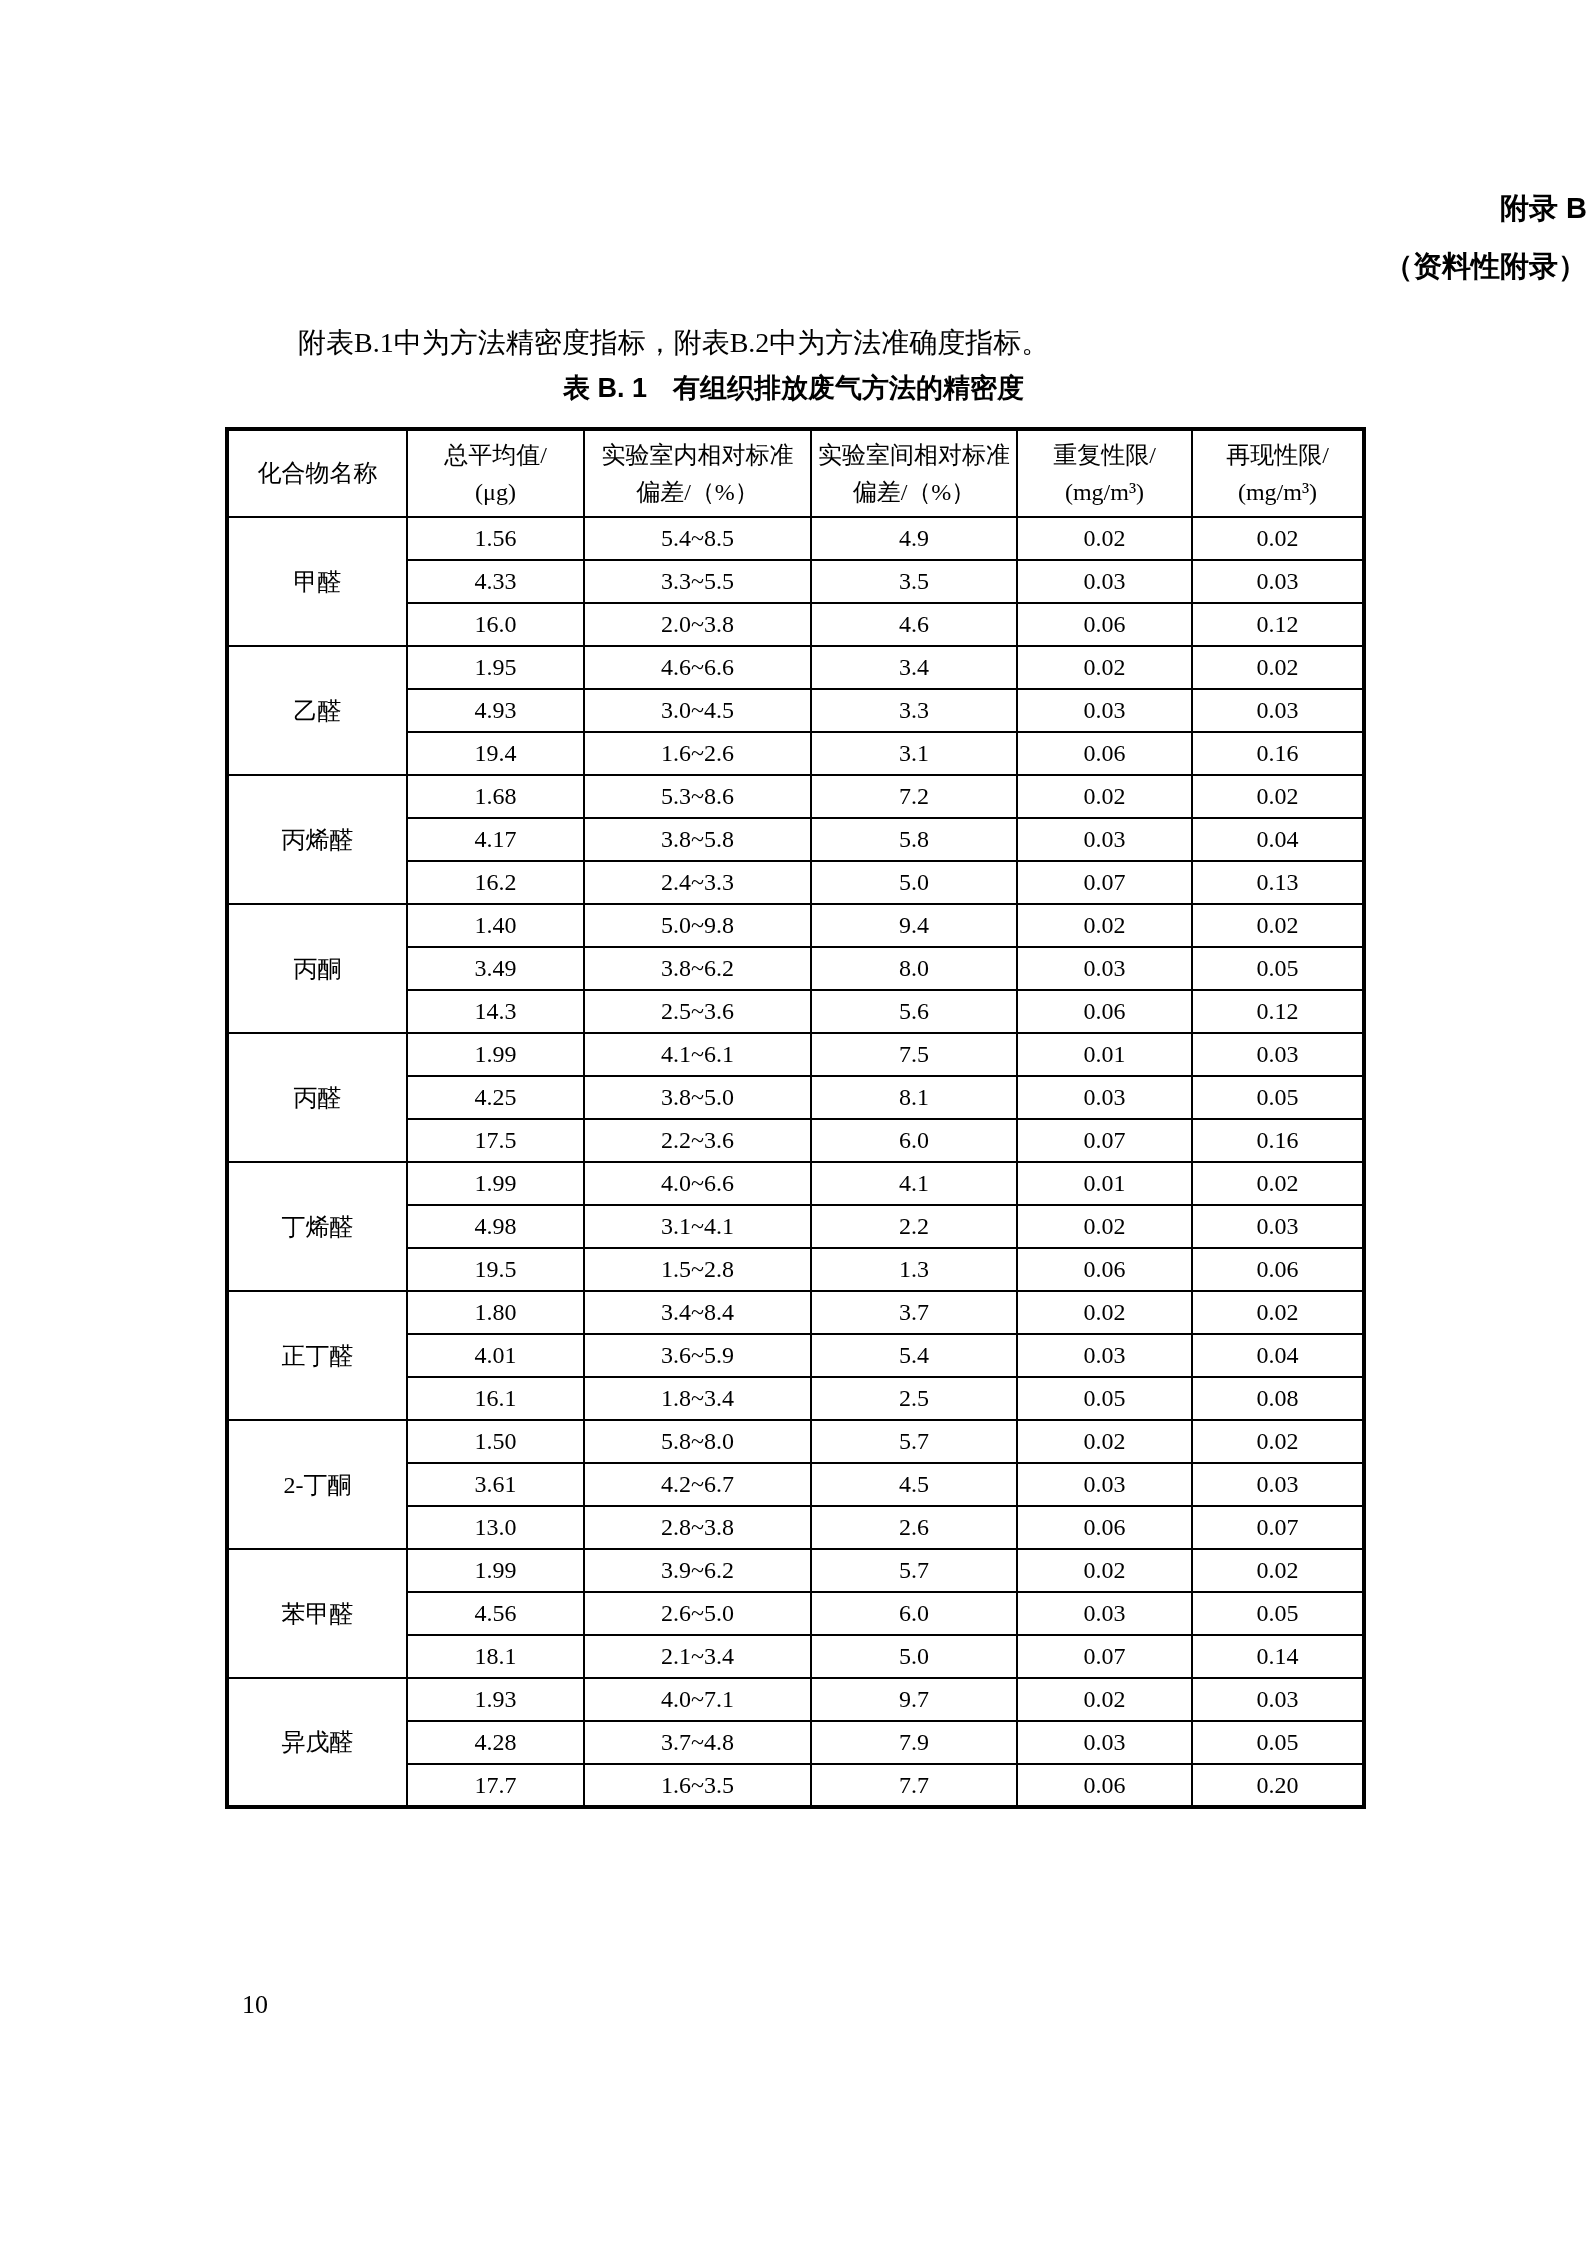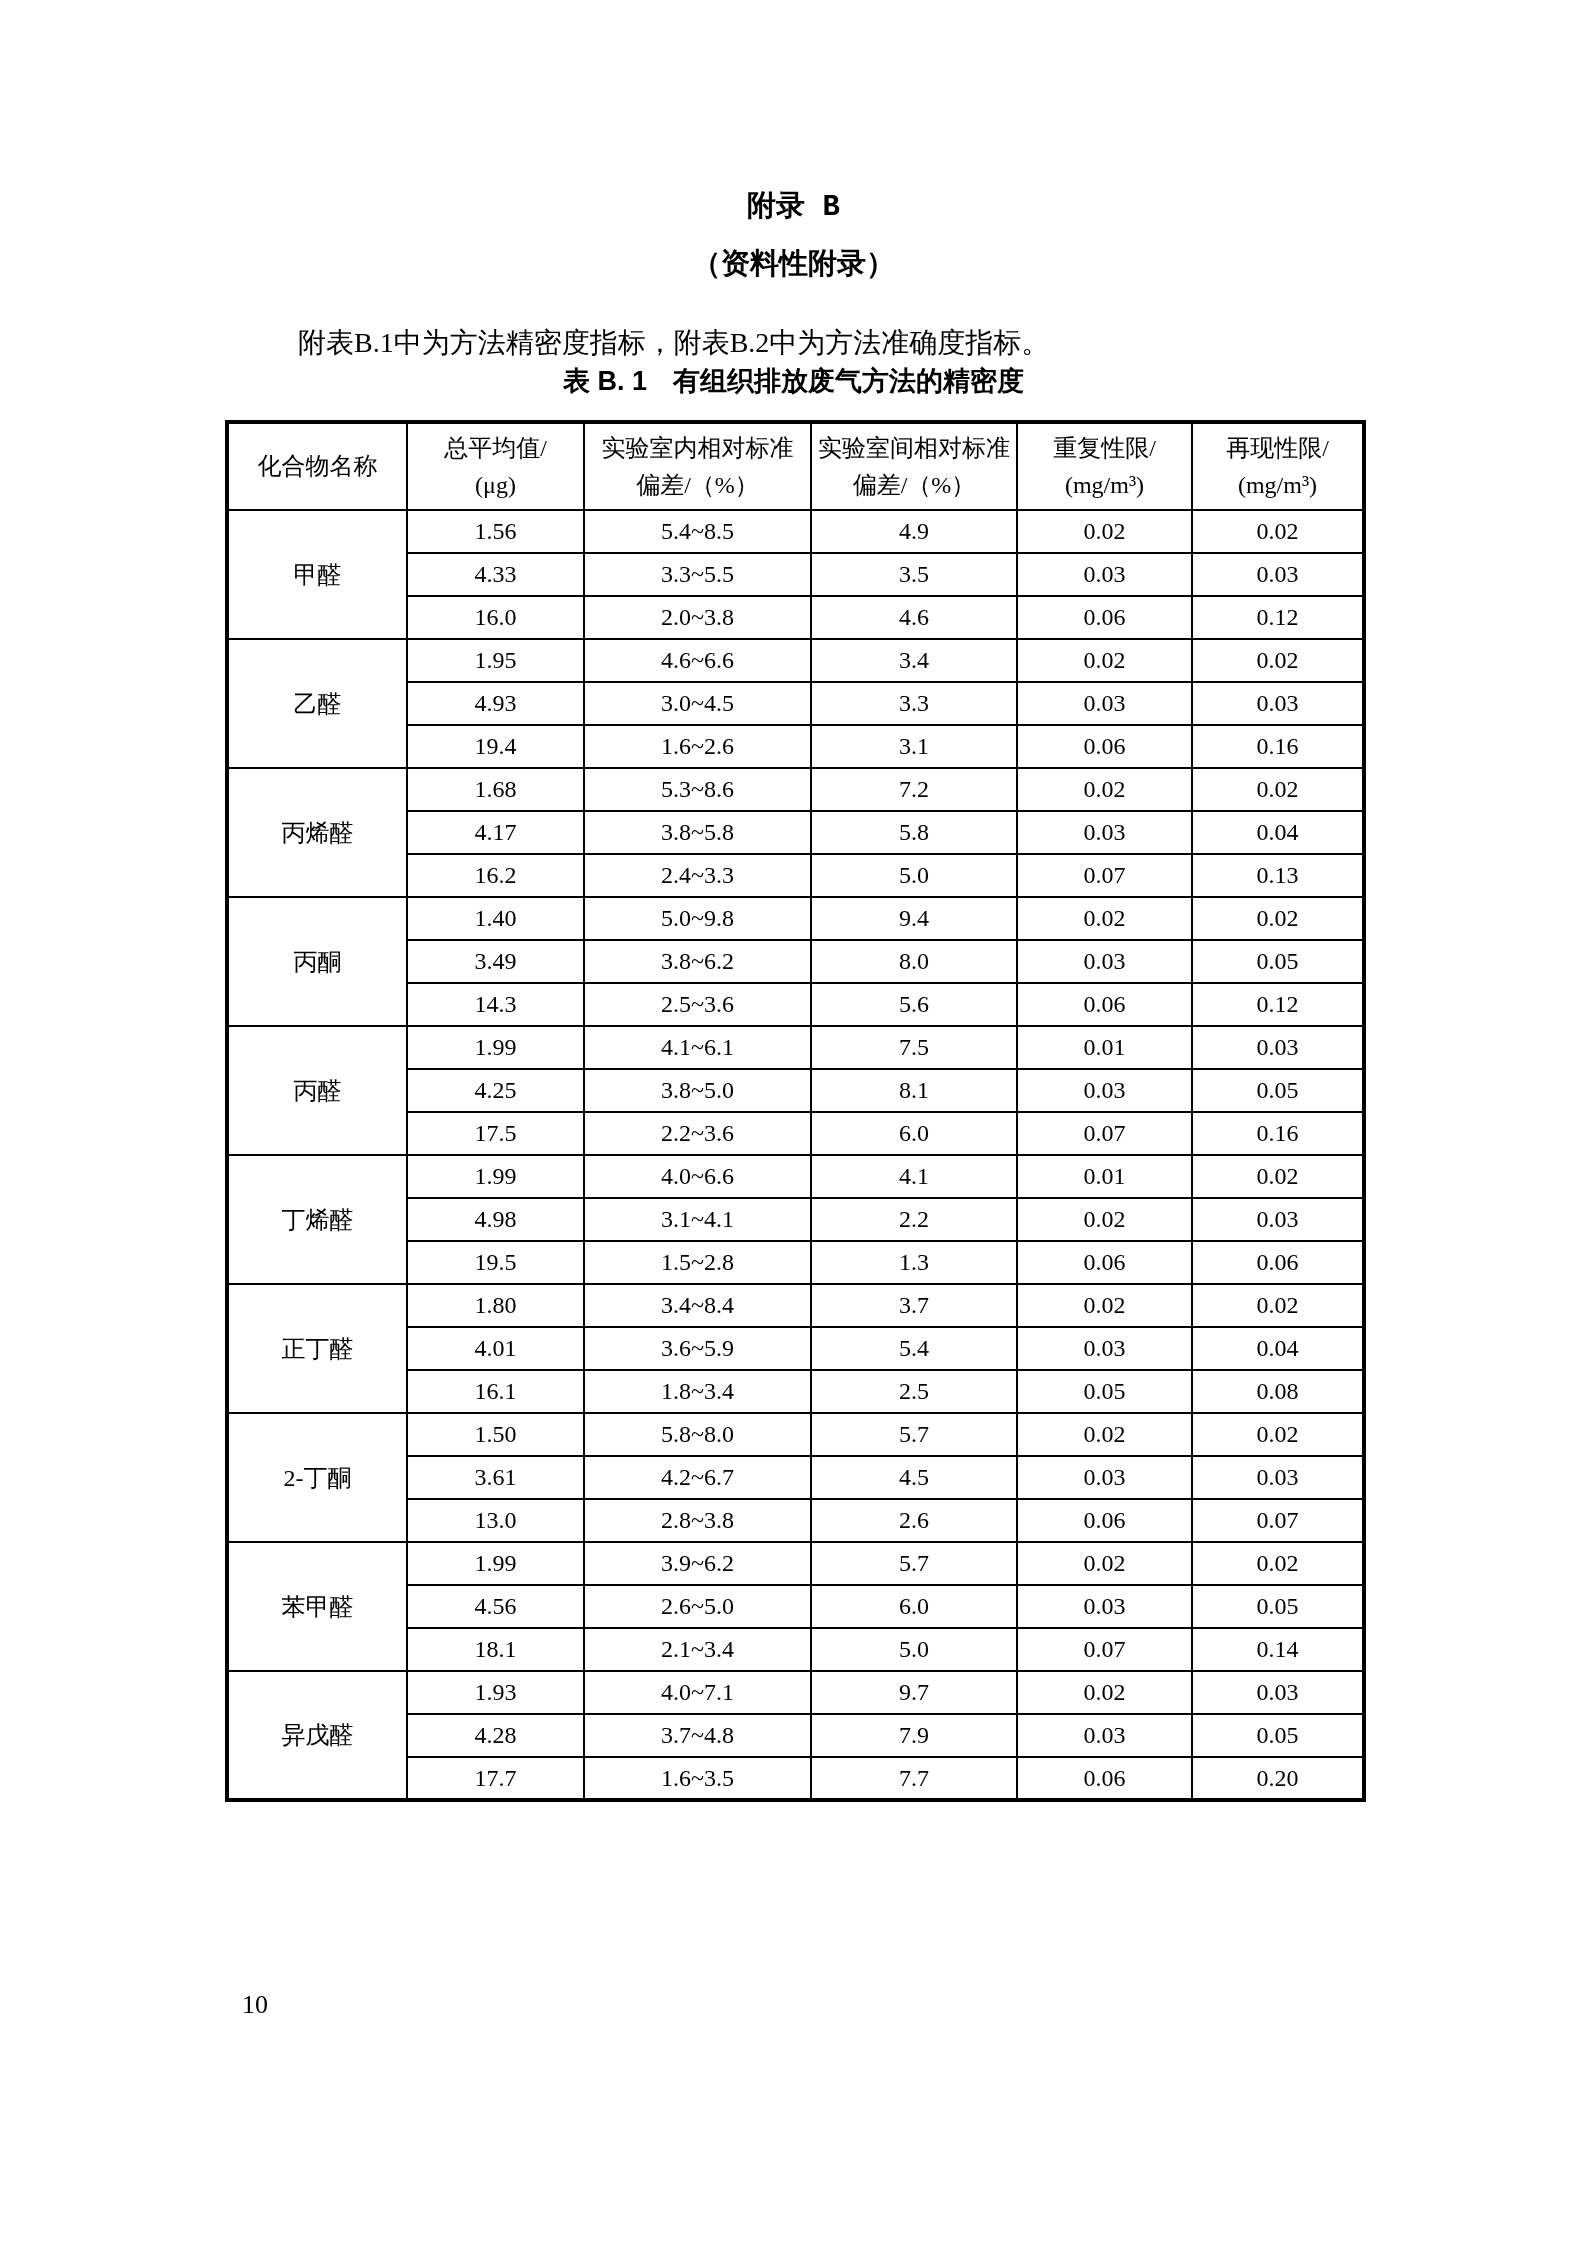--- a/index.html
+++ b/index.html
@@ -10,29 +10,29 @@
     color: #000000;
     overflow: hidden;
   }
   .page {
     position: relative;
     width: 1587px; height: 2245px;
     padding-top: 192px;
     background: #ffffff;
   }
   .t-center {
-    text-align: center;
-    font-family: Liberation Mono, monospace;
+    text-align: right;
+    font-family: Liberation Sans, sans-serif;
     font-weight: bold;
     font-size: 29px;
     line-height: 32px;
   }
   .title-gap { margin-bottom: 26px; }
   .intro {
-    margin: 44px 300px 4px 242px;
+    margin: 44px 300px 11px 242px;
     font-size: 28px;
     line-height: 34px;
     text-indent: 56px;
     font-family: "Liberation Serif", serif;
   }
   .caption {
     text-align: center;
     font-family: "Liberation Sans", sans-serif;
     font-weight: bold;
     font-size: 27px;

